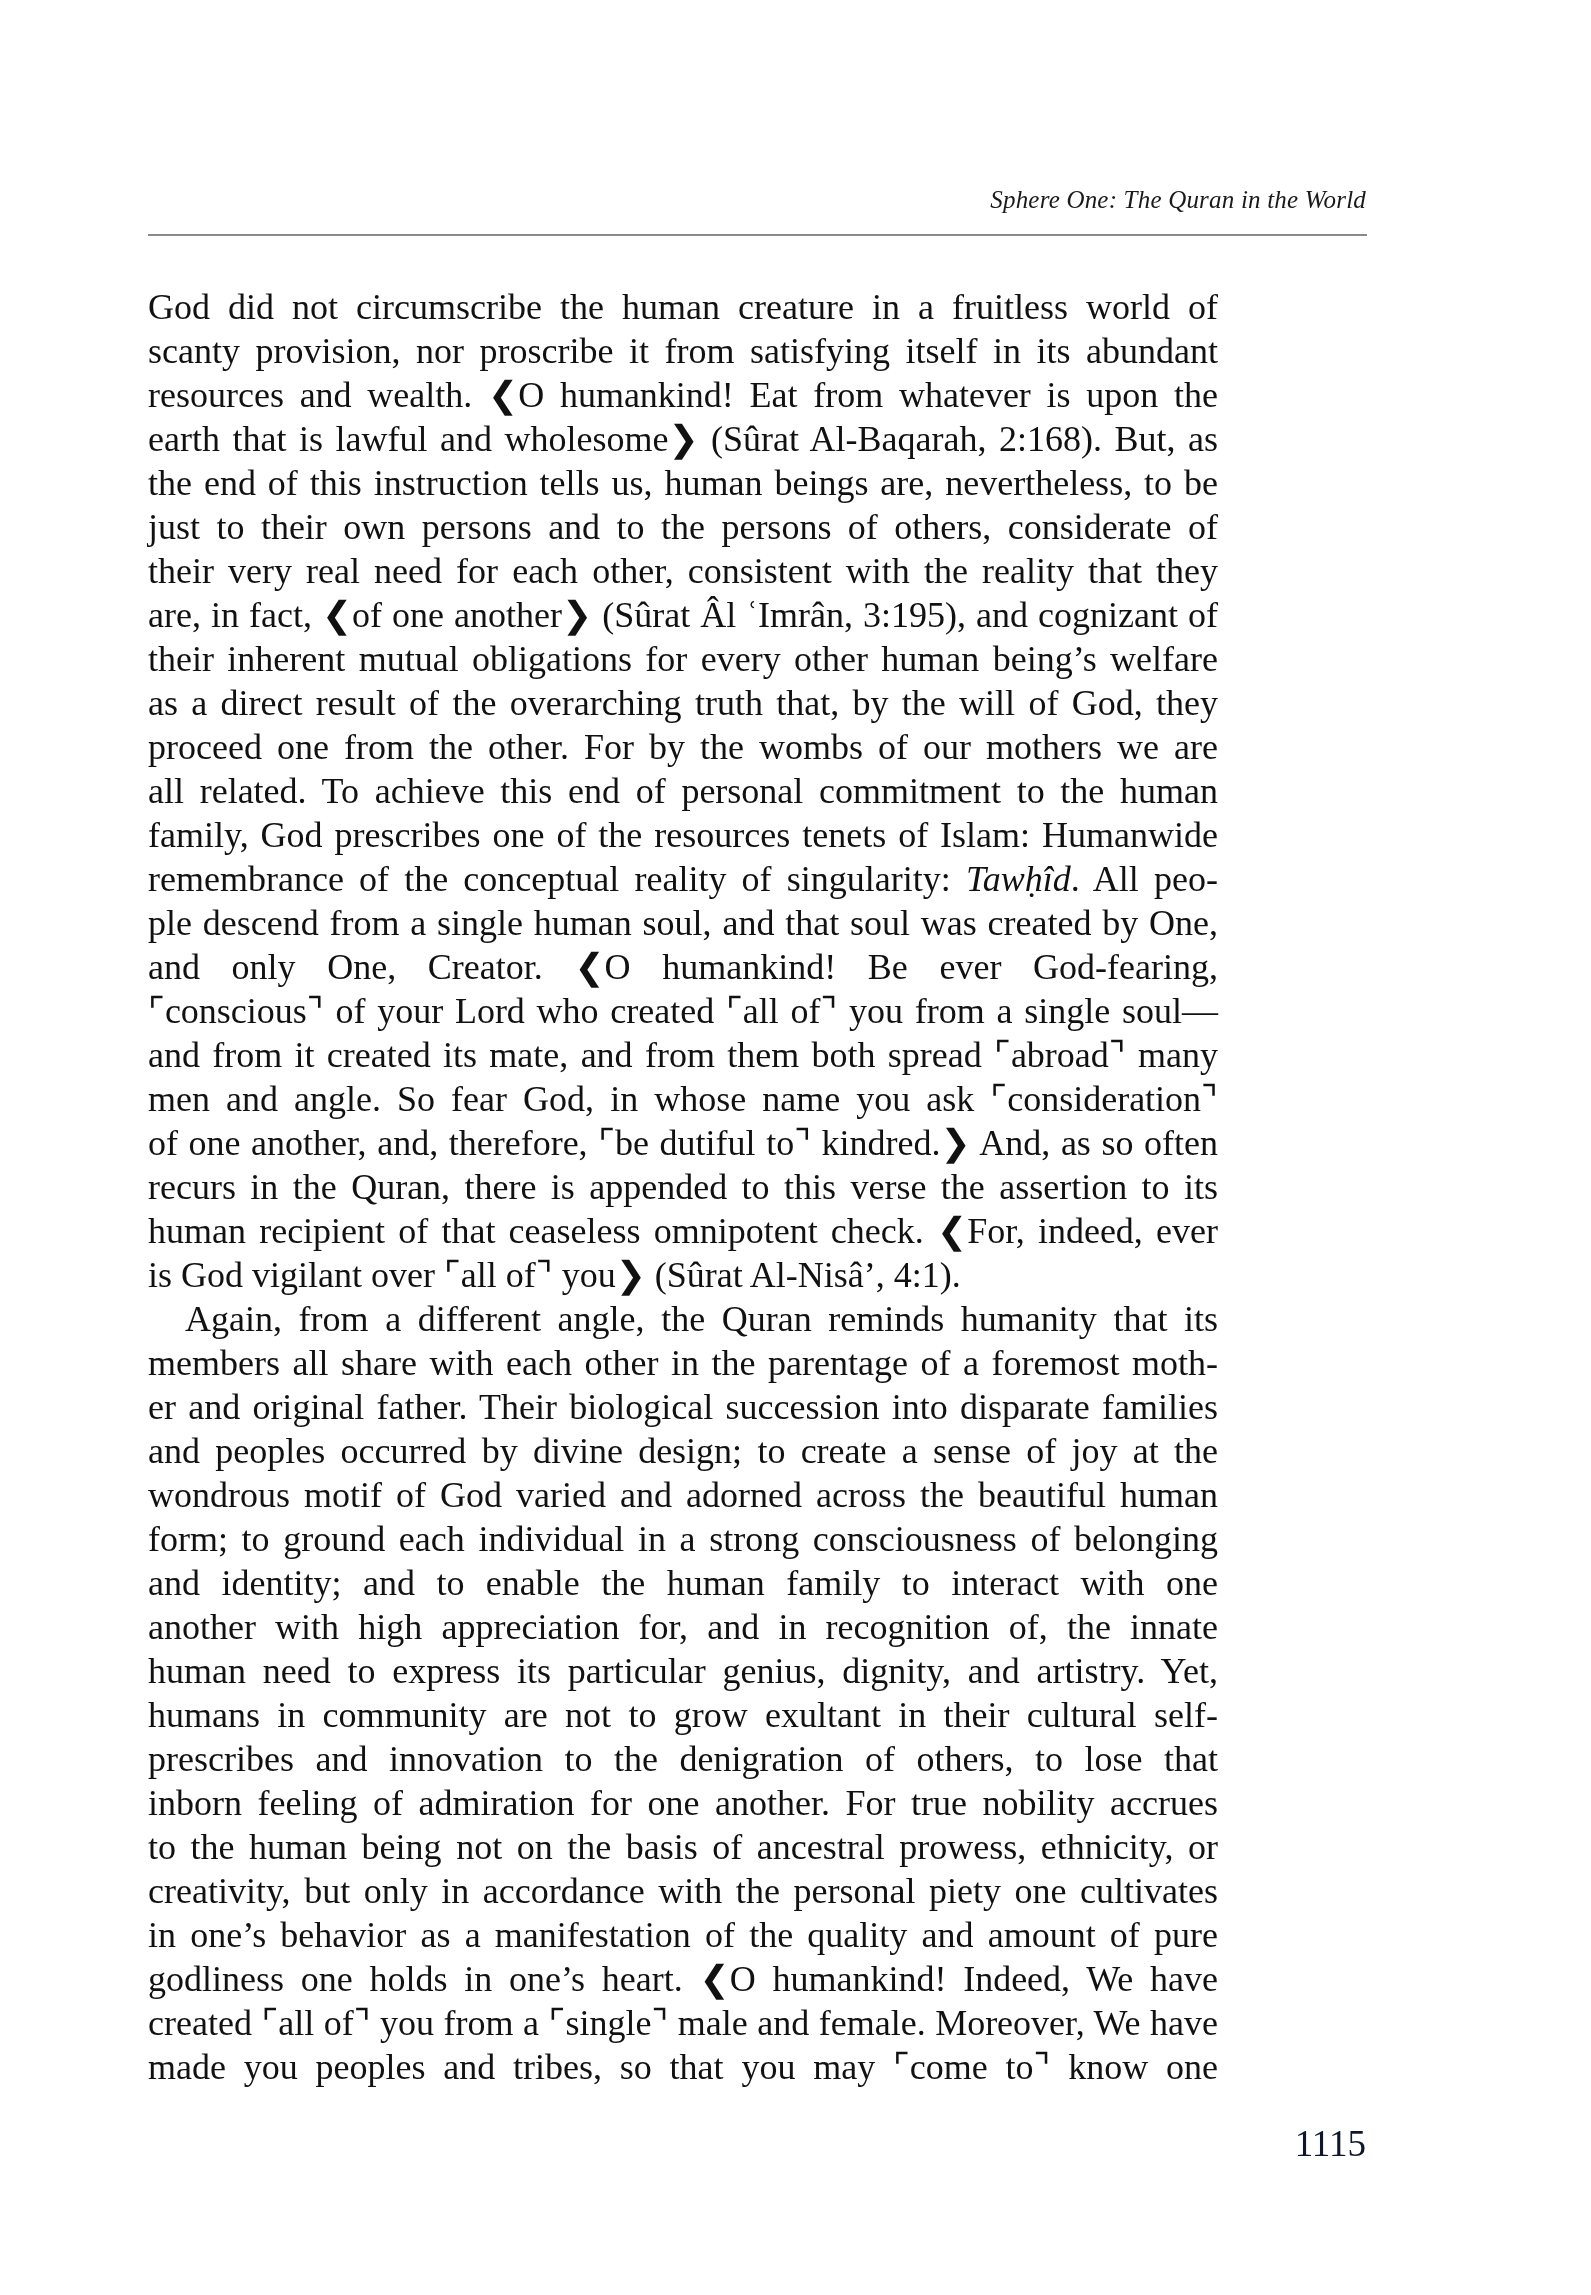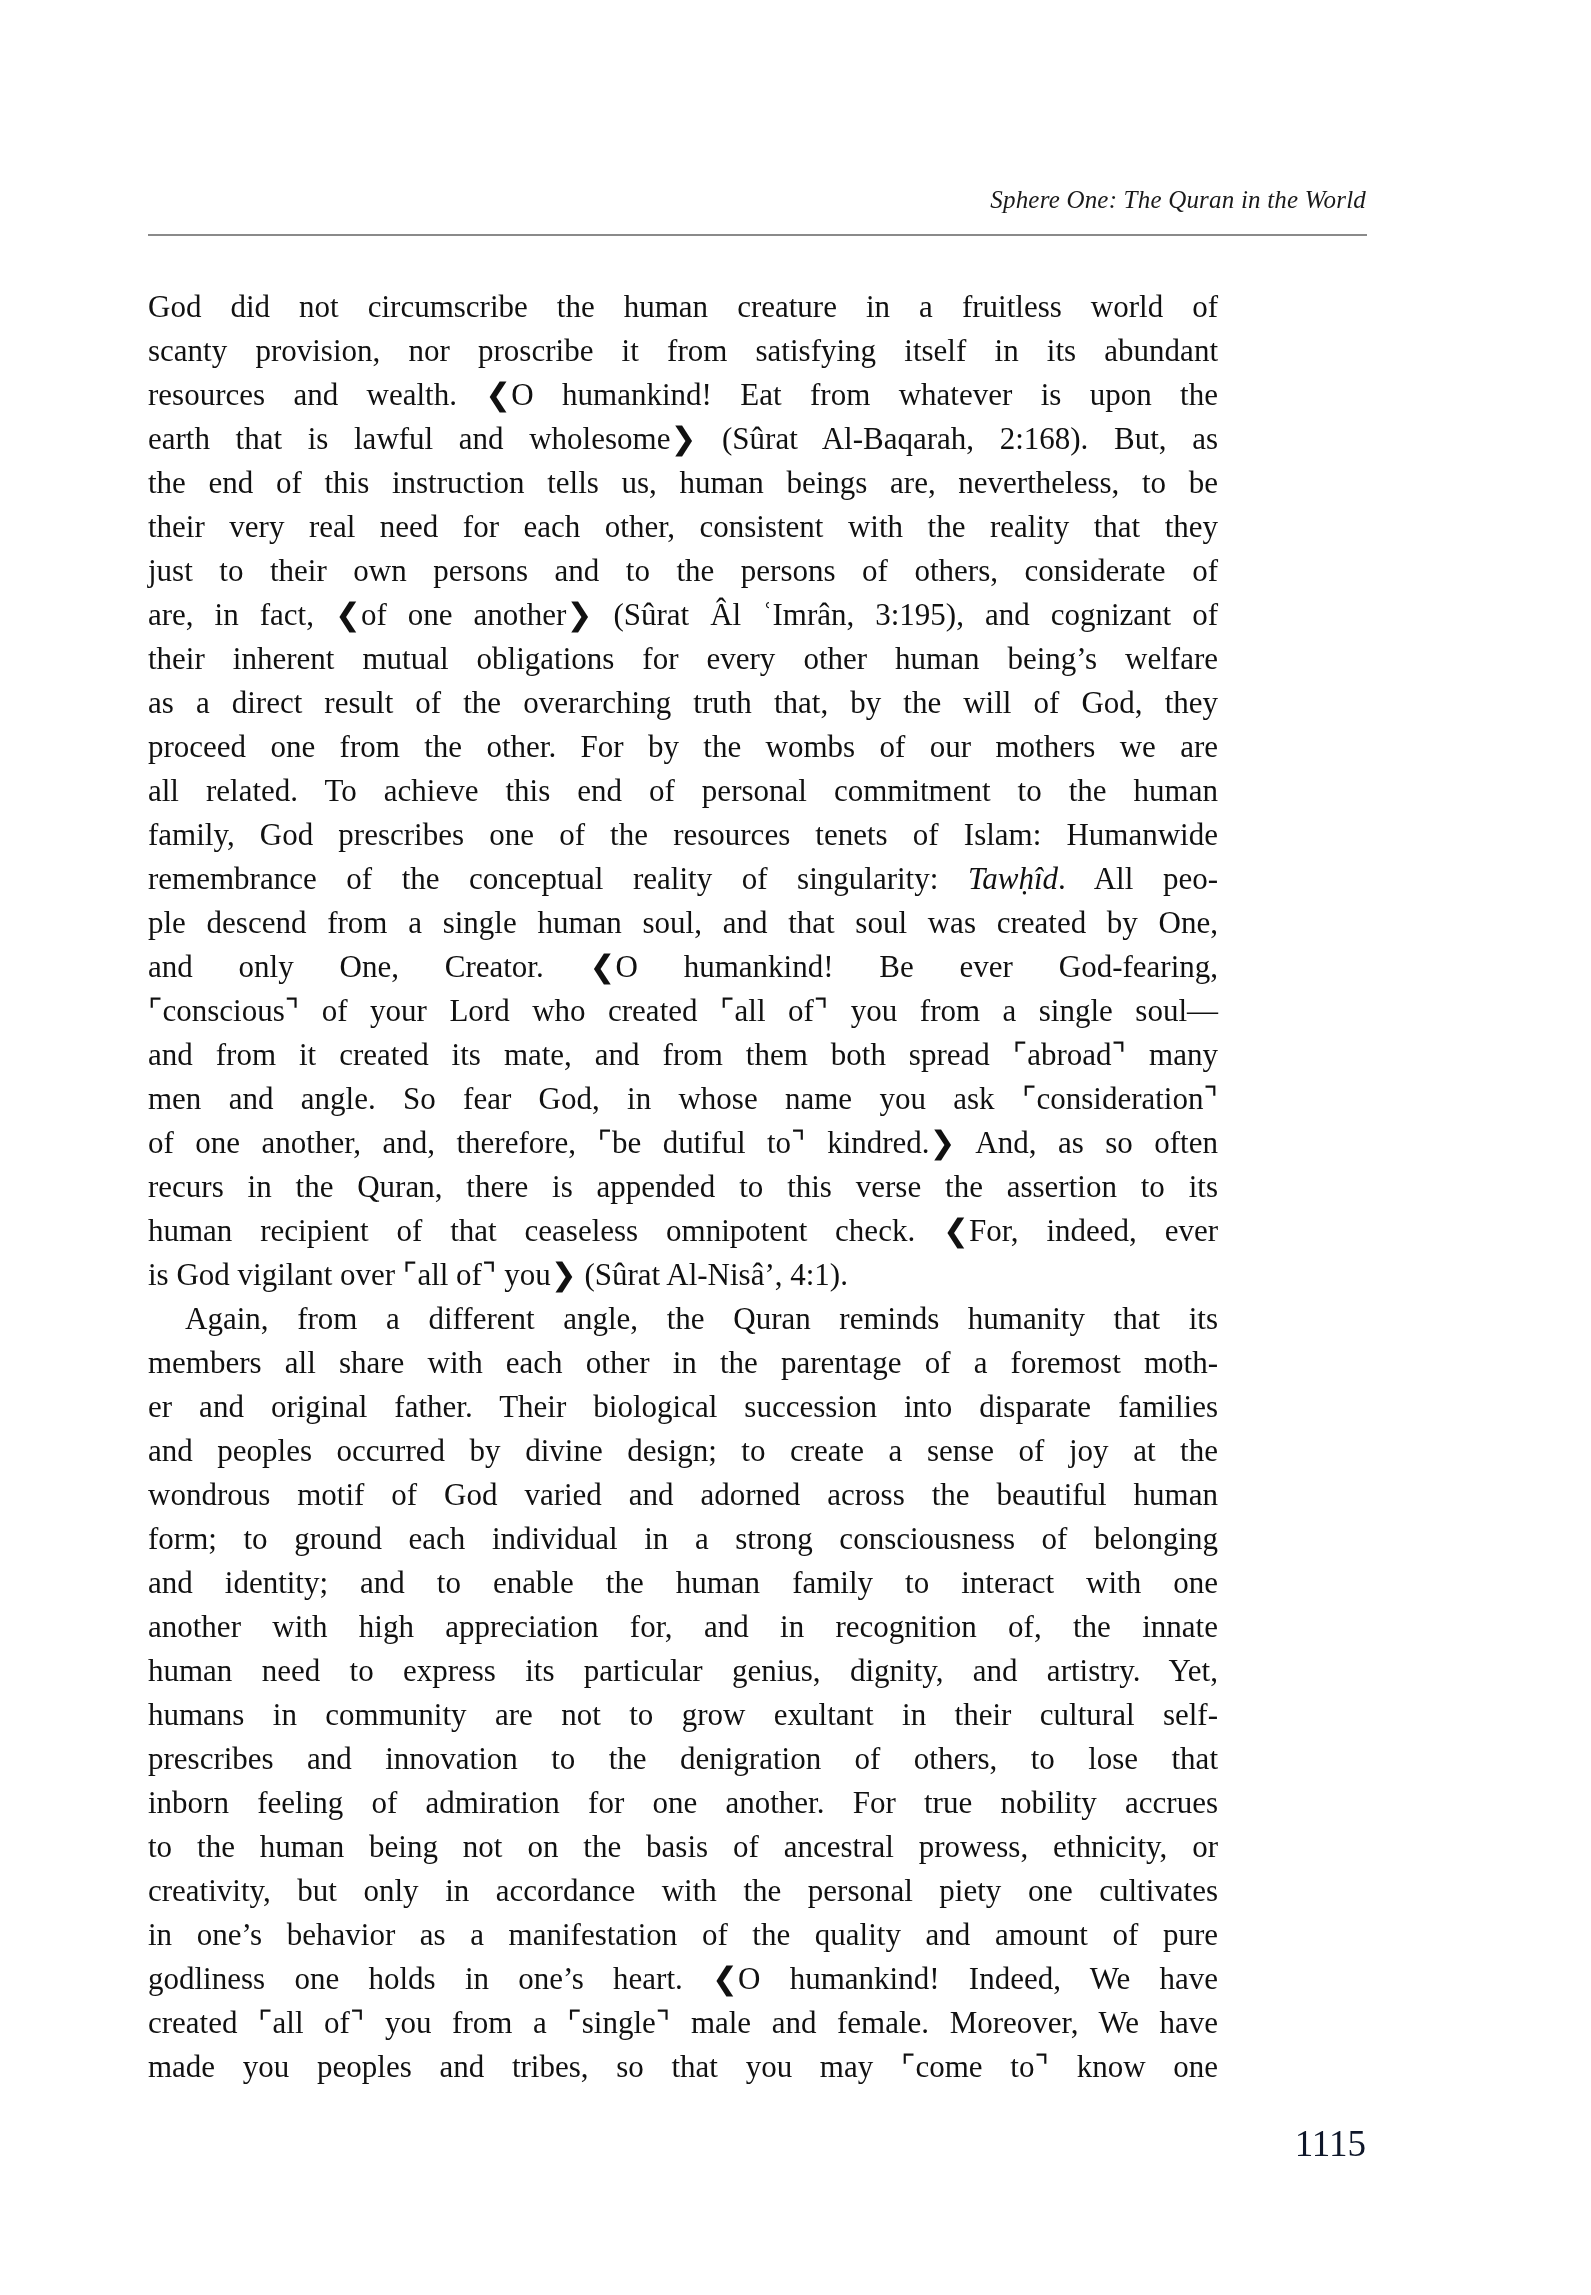--- a/index.html
+++ b/index.html
@@ -15,21 +15,21 @@
     }
     .head-rule {
       position: absolute; left: 146px; top: 234px; width: 1219px; height: 1.6px;
       background: #8a8a8a;
     }
     .body-text {
       position: absolute; left: 146px; top: 285px; width: 1070px;
     }
     .line {
       display: block; height: 44px; line-height: 44px;
-      font-size: 31px; white-space: nowrap;
+      font-size: 36px; white-space: nowrap;
       text-align: justify; text-align-last: justify;
     }
     .line.last { text-align-last: left; }
     .line.indent { padding-left: 37px; }
     .italic { font-style: italic; }
     .page-number {
       position: absolute; right: 227px; top: 2122px;
       font-size: 37px; color: #0f172a;
     }
   </style>
@@ -39,22 +39,22 @@
 <div class="page">
   <div class="running-head">Sphere One: The Quran in the World</div>
   <div class="head-rule"></div>
 
   <div class="body-text">
     <span class="line">God did not circumscribe the human creature in a fruitless world of</span>
     <span class="line">scanty provision, nor proscribe it from satisfying itself in its abundant</span>
     <span class="line">resources and wealth. ❮O humankind! Eat from whatever is upon the</span>
     <span class="line">earth that is lawful and wholesome❯ (Sûrat Al-Baqarah, 2:168). But, as</span>
     <span class="line">the end of this instruction tells us, human beings are, nevertheless, to be</span>
+    <span class="line">just to their own persons and to the persons of others, considerate of</span>
     <span class="line">their very real need for each other, consistent with the reality that they</span>
-    <span class="line">just to their own persons and to the persons of others, considerate of</span>
     <span class="line">are, in fact, ❮of one another❯ (Sûrat Âl ʿImrân, 3:195), and cognizant of</span>
     <span class="line">their inherent mutual obligations for every other human being’s welfare</span>
     <span class="line">as a direct result of the overarching truth that, by the will of God, they</span>
     <span class="line">proceed one from the other. For by the wombs of our mothers we are</span>
     <span class="line">all related. To achieve this end of personal commitment to the human</span>
     <span class="line">family, God prescribes one of the resources tenets of Islam: Humanwide</span>
     <span class="line"><span>remembrance of the conceptual reality of singularity: </span><span class="italic">Tawḥîd</span><span>. All peo-</span></span>
     <span class="line">ple descend from a single human soul, and that soul was created by One,</span>
     <span class="line">and only One, Creator. ❮O humankind! Be ever God-fearing,</span>
     <span class="line">⌜conscious⌝ of your Lord who created ⌜all of⌝ you from a single soul—</span>

